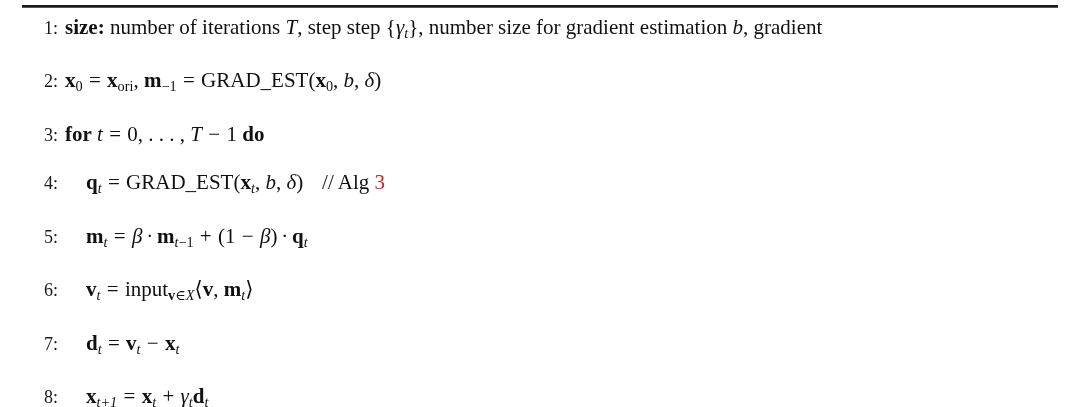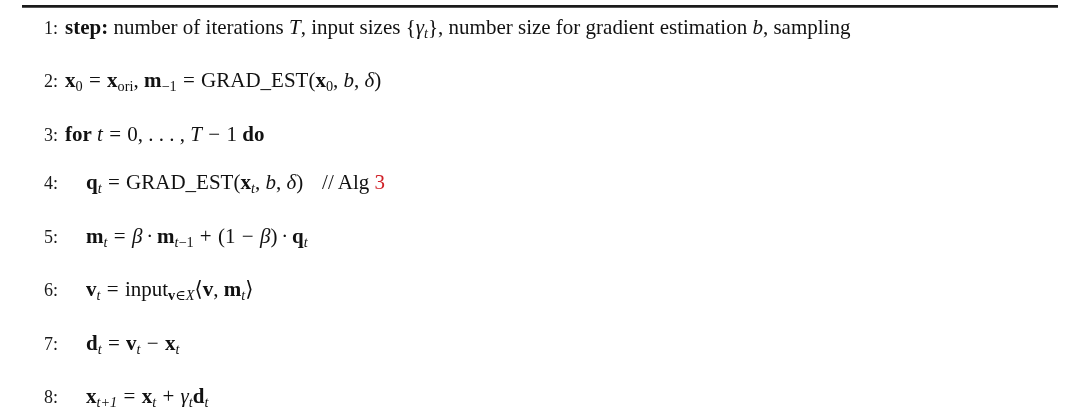--- a/index.html
+++ b/index.html
@@ -116,24 +116,24 @@
   <div class="rule-top"></div>
 
 
   <div class="rule-mid"></div>
 
   <div class="algo-body">
 
     <div class="algo-line">
       <span class="lineno">1</span>
       <span class="code">
-        <span class="kw">step:</span>
+        <span class="kw">size:</span>
         <span class="rm">number of iterations</span>
-        <span class="mit">T</span><span class="rm">, input sizes {</span><span class="mit">γ</span><span class="sub">t</span><span class="rm">}, number size for gradient estimation</span>
-        <span class="mit">b</span><span class="rm">, sampling</span>
+        <span class="mit">T</span><span class="rm">, step step {</span><span class="mit">γ</span><span class="sub">t</span><span class="rm">}, number size for gradient estimation</span>
+        <span class="mit">b</span><span class="rm">, gradient</span>
       </span>
     </div>
 
     <div class="algo-line">
       <span class="lineno">2</span>
       <span class="code nowrap">
         <span class="vec">x</span><span class="sub rmsub">0</span><span class="sp2 op">=</span><span class="vec">x</span><span class="sub rmsub">ori</span><span class="rm">,</span>&nbsp;<span class="vec">m</span><span class="sub rmsub">−1</span><span class="sp2 op">=</span><span class="rm">GRAD</span><span class="us">_</span><span class="rm">EST</span><span class="rm">(</span><span class="vec">x</span><span class="sub rmsub">0</span><span class="rm">,</span>&nbsp;<span class="mit">b</span><span class="rm">,</span>&nbsp;<span class="mit">δ</span><span class="rm">)</span>
       </span>
     </div>
 

